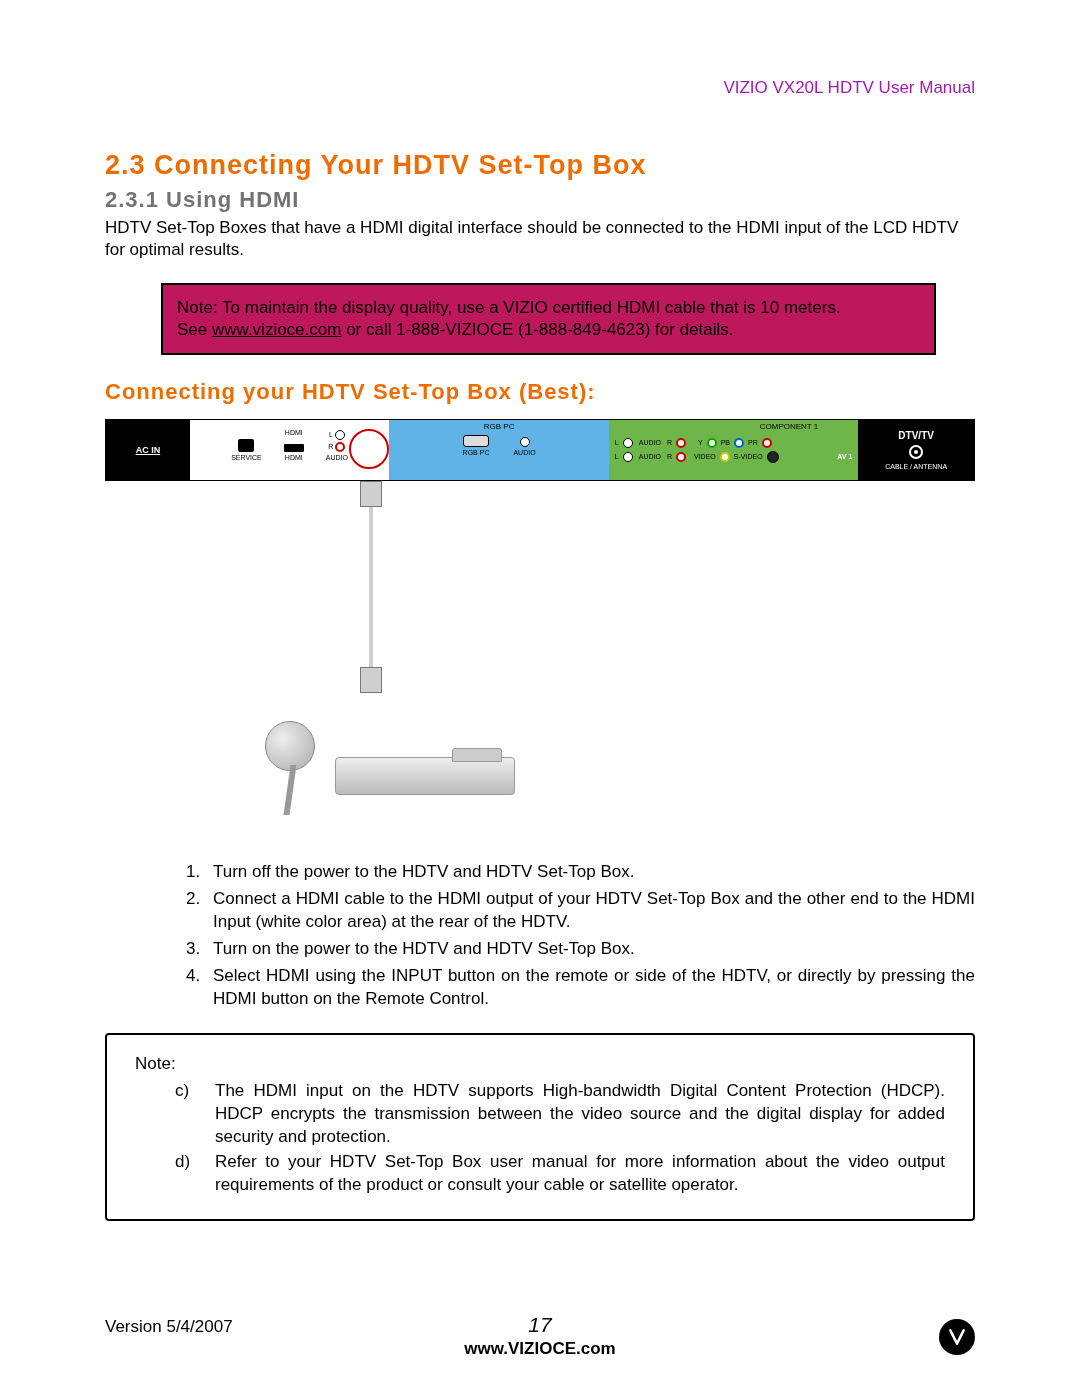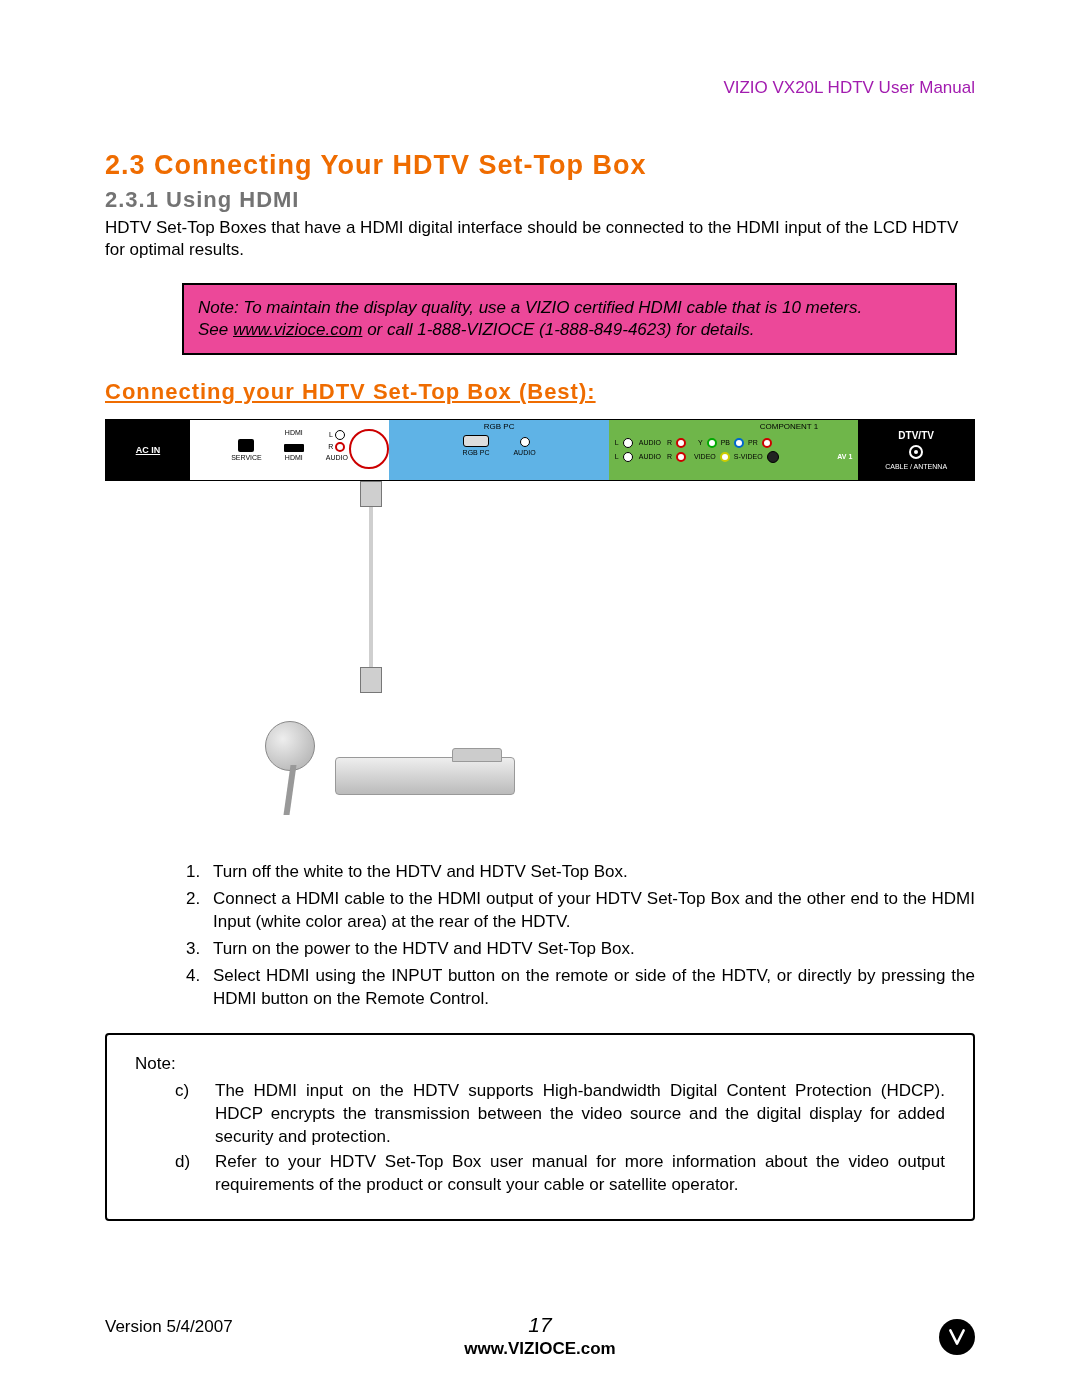--- a/index.html
+++ b/index.html
@@ -2,23 +2,23 @@
 <html><head>
 <meta charset="utf-8">
 <style>
   * { box-sizing: border-box; margin: 0; padding: 0; }
   html, body { width: 1080px; height: 1397px; background: #fff; font-family: Arial, Helvetica, sans-serif; }
   .page { position: relative; width: 1080px; height: 1397px; padding: 100px 105px 60px 105px; }
   .header-right { position: absolute; top: 78px; right: 105px; font-size: 17px; color: #a21caf; text-align: center; }
   .h1 { font-family: "Arial Black", Arial, sans-serif; font-size: 27px; color: #ef6c00; font-weight: 900; letter-spacing: 1px; margin-top: 50px; }
   .h2 { font-family: "Arial Black", Arial, sans-serif; font-size: 22px; color: #737373; font-weight: 900; letter-spacing: 1px; margin-top: 6px; }
   .para { font-size: 17px; color: #000; line-height: 1.3; margin-top: 4px; }
-  .note-box { margin: 22px 0 20px 77px; width: 775px; border: 2px solid #000; background: #ec4899; color: #000; font-size: 17px; padding: 12px 14px; line-height: 1.3; font-style: italic; }
+  .note-box { margin: 22px 0 20px 56px; width: 775px; border: 2px solid #000; background: #be185d; color: #000; font-size: 17px; padding: 12px 14px; line-height: 1.3; }
   .note-box a { color: #000; text-decoration: underline; }
-  .h3 { font-family: "Arial Black", Arial, sans-serif; font-size: 22px; color: #ef6c00; font-weight: 900; letter-spacing: 1px; margin-top: 24px; text-decoration: underline; }
+  .h3 { font-family: "Arial Black", Arial, sans-serif; font-size: 22px; color: #ef6c00; font-weight: 900; letter-spacing: 1px; margin-top: 24px; }
   .diagram { margin-top: 14px; width: 870px; }
   .panel { display: flex; height: 62px; border: 1px solid #000; }
   .sect { display: flex; flex-direction: column; align-items: center; justify-content: center; font-size: 8px; color: #fff; position: relative; }
   .sect-black1 { background: #000; width: 84px; text-decoration: underline; }
   .sect-white { background: #fff; width: 200px; color: #000; }
   .sect-blue { background: #5fb3e6; width: 220px; color: #000; }
   .sect-green { background: #6fb64a; width: 250px; color: #000; }
   .sect-black2 { background: #000; width: 116px; }
   .ac-label { color: #fff; font-size: 9px; font-weight: bold; }
   .top-label { font-size: 8px; position: absolute; top: 2px; }
@@ -180,21 +180,21 @@
         <div class="dish">
           <div class="dish-head"></div>
           <div class="dish-pole"></div>
         </div>
         <div class="box"></div>
       </div>
     </div>
   </div>
 
   <ol class="steps">
-    <li>Turn off the white to the HDTV and HDTV Set-Top Box.</li>
+    <li>Turn off the power to the HDTV and HDTV Set-Top Box.</li>
     <li>Connect a HDMI cable to the HDMI output of your HDTV Set-Top Box and the other end to the HDMI Input (white color area) at the rear of the HDTV.</li>
     <li>Turn on the power to the HDTV and HDTV Set-Top Box.</li>
     <li>Select HDMI using the INPUT button on the remote or side of the HDTV, or directly by pressing the HDMI button on the Remote Control.</li>
   </ol>
 
   <div class="note2">
     <div>Note:</div>
     <div class="note2-list">
       <div class="note2-row">
         <div class="lbl">c)</div>

